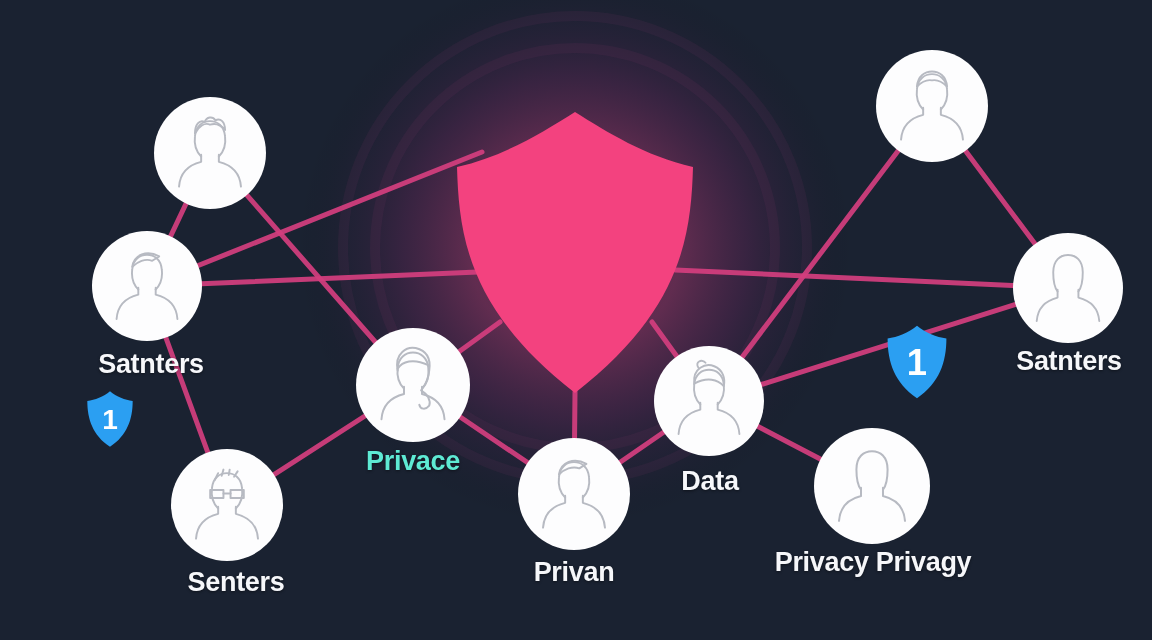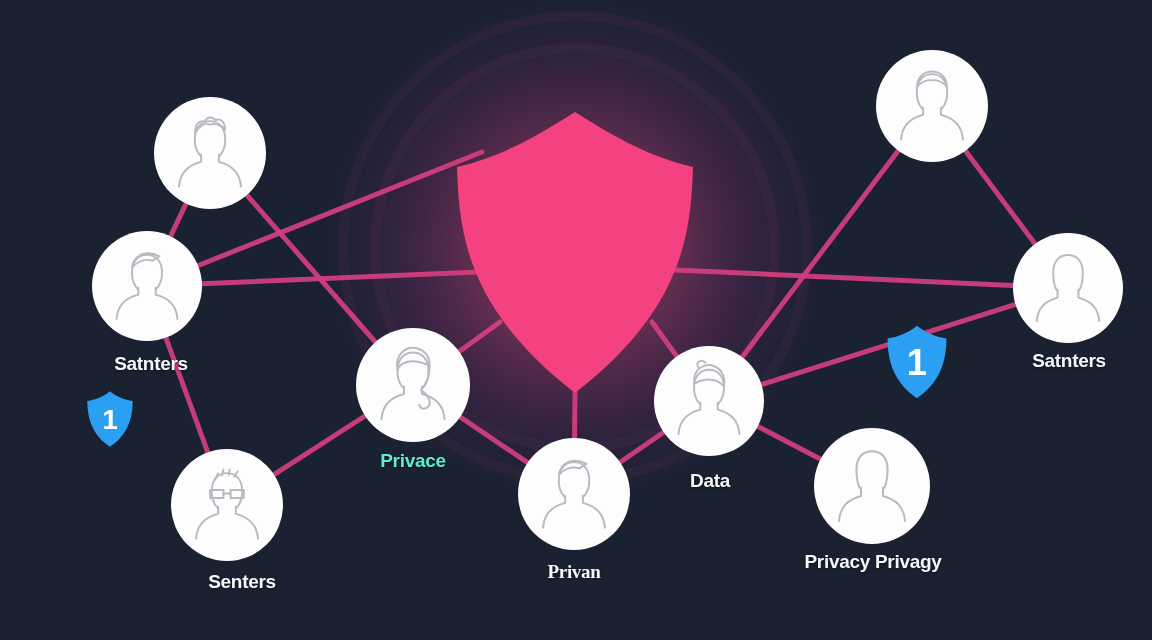--- a/index.html
+++ b/index.html
@@ -8,21 +8,21 @@
     position:relative;
     width:1152px;height:640px;
     overflow:hidden;
   }
   #net{position:absolute;left:0;top:0;}
   .node-label{
     position:absolute;
     transform:translate(-50%,-50%);
     color:#f6f7fa;
     font-weight:700;
-    font-size:19px;
+    font-size:27px;
     letter-spacing:-0.3px;
     white-space:nowrap;
     text-shadow:0 1px 3px rgba(0,0,0,0.45);
   }
 </style>
 </head>
 <body>
 
 <div id="canvas" style="background: rgb(26, 34, 49);">
   <svg id="net" width="1152" height="640" viewBox="0 0 1152 640">
@@ -147,20 +147,20 @@
         <path d="M50,4 C38,14 22,20 8,22 C8,55 18,85 50,106 C82,85 92,55 92,22 C78,20 62,14 50,4 Z" fill="#2b9ff2"></path>
         <text x="50" y="74" text-anchor="middle" font-family="&quot;Liberation Sans&quot;, sans-serif" font-weight="700" font-size="52" fill="#ffffff">1</text>
       </g>
       <g transform="translate(882,323) scale(0.7,0.7090909090909091)">
         <path d="M50,4 C38,14 22,20 8,22 C8,55 18,85 50,106 C82,85 92,55 92,22 C78,20 62,14 50,4 Z" fill="#2b9ff2"></path>
         <text x="50" y="74" text-anchor="middle" font-family="&quot;Liberation Sans&quot;, sans-serif" font-weight="700" font-size="52" fill="#ffffff">1</text>
       </g>
     </svg>
   <div id="labels">
       <div class="node-label" style="left: 151px; top: 364px; color: rgb(246, 247, 250);">Satnters</div>
-      <div class="node-label" style="left: 242px; top: 582px; color: rgb(246, 247, 250);">Senters</div>
+      <div class="node-label" style="left: 236px; top: 582px; color: rgb(246, 247, 250);">Senters</div>
       <div class="node-label" style="left: 413px; top: 461px; color: #5eead4;">Privace</div>
-      <div class="node-label" style="left: 574px; top: 572px; color: rgb(246, 247, 250); font-family: Liberation Serif, serif;">Privan</div>
+      <div class="node-label" style="left: 574px; top: 572px; color: rgb(246, 247, 250);">Privan</div>
       <div class="node-label" style="left: 710px; top: 481px; color: rgb(246, 247, 250); text-align: right;">Data</div>
       <div class="node-label" style="left: 873px; top: 562px; color: rgb(246, 247, 250);">Privacy Privagy</div>
       <div class="node-label" style="left: 1069px; top: 361px; color: rgb(246, 247, 250);">Satnters</div>
     </div>
 </div>
 
 </body></html>

